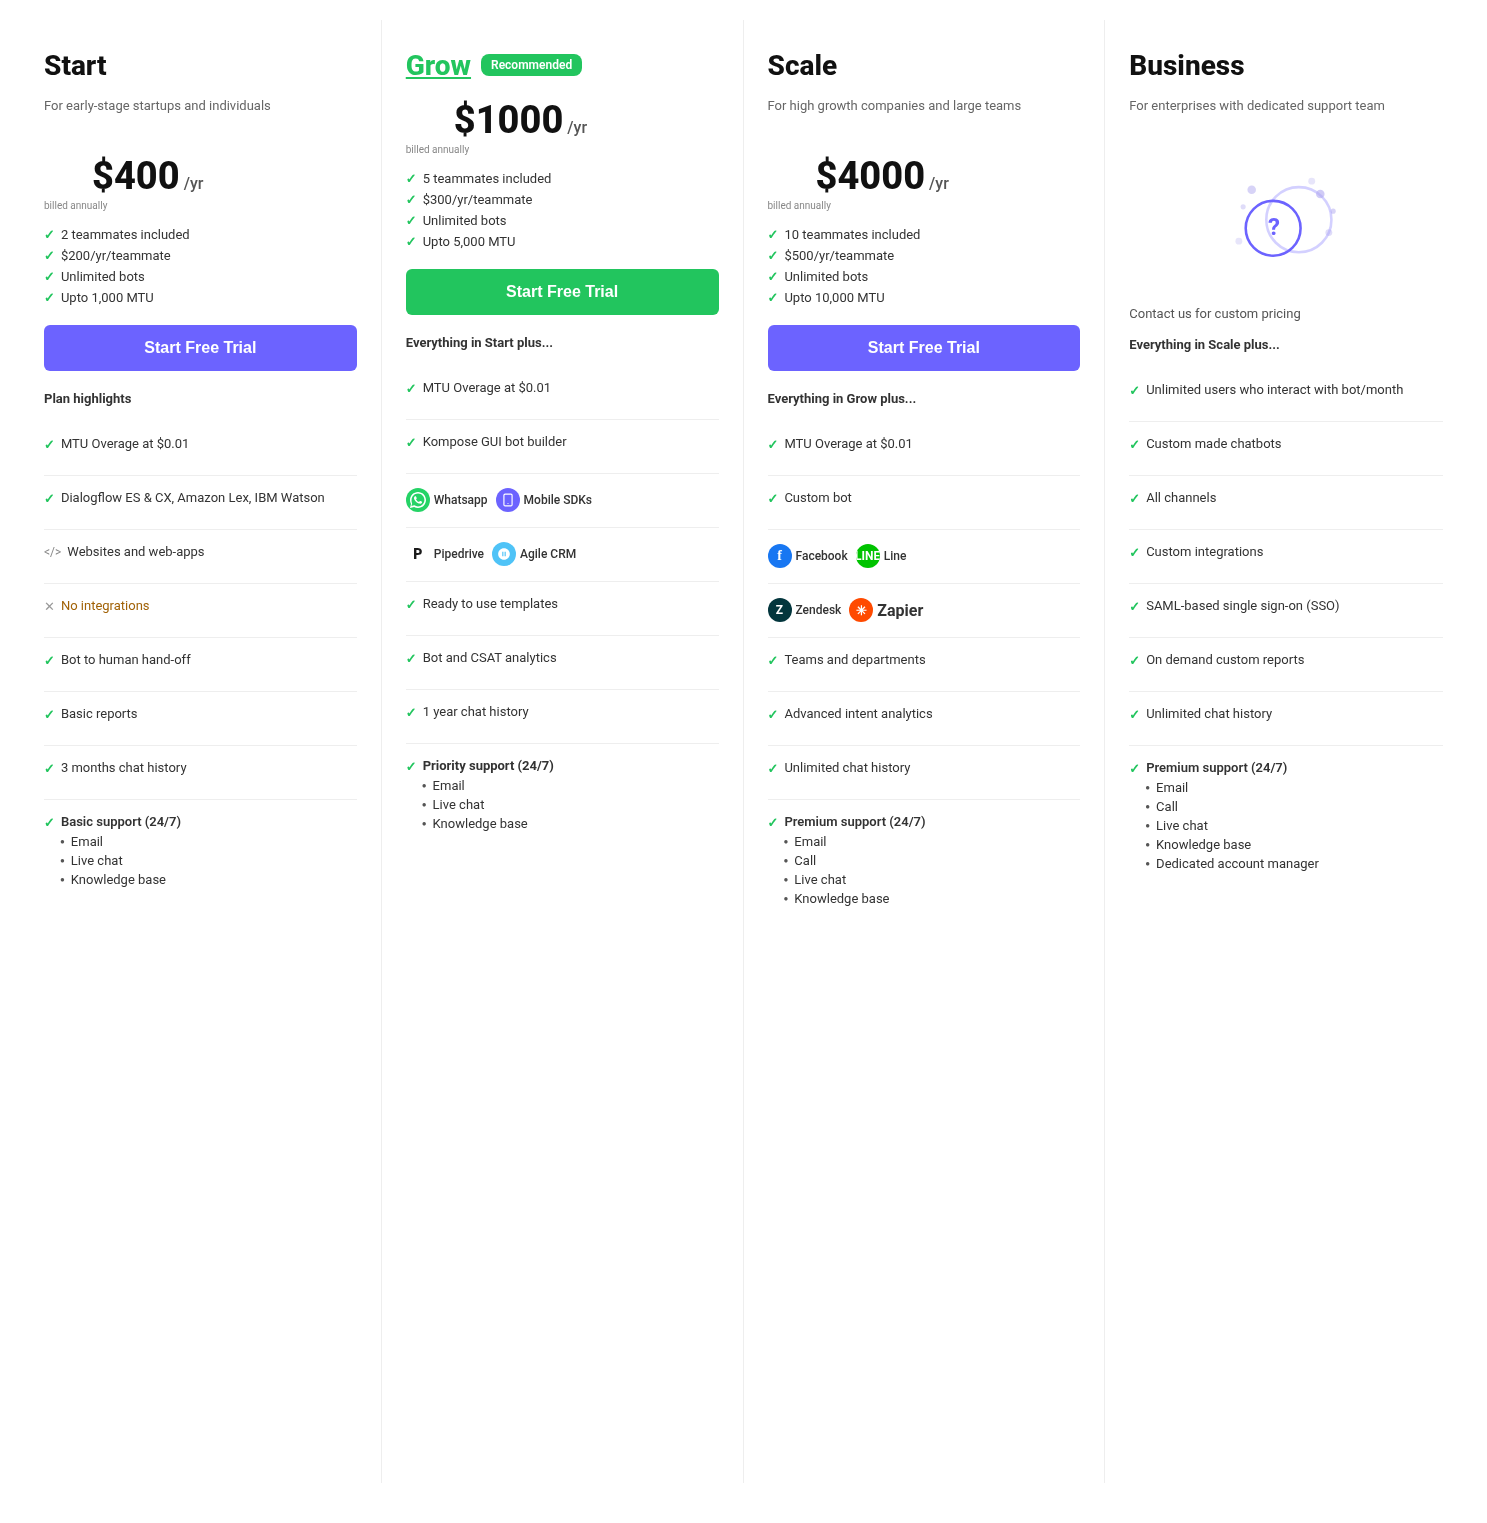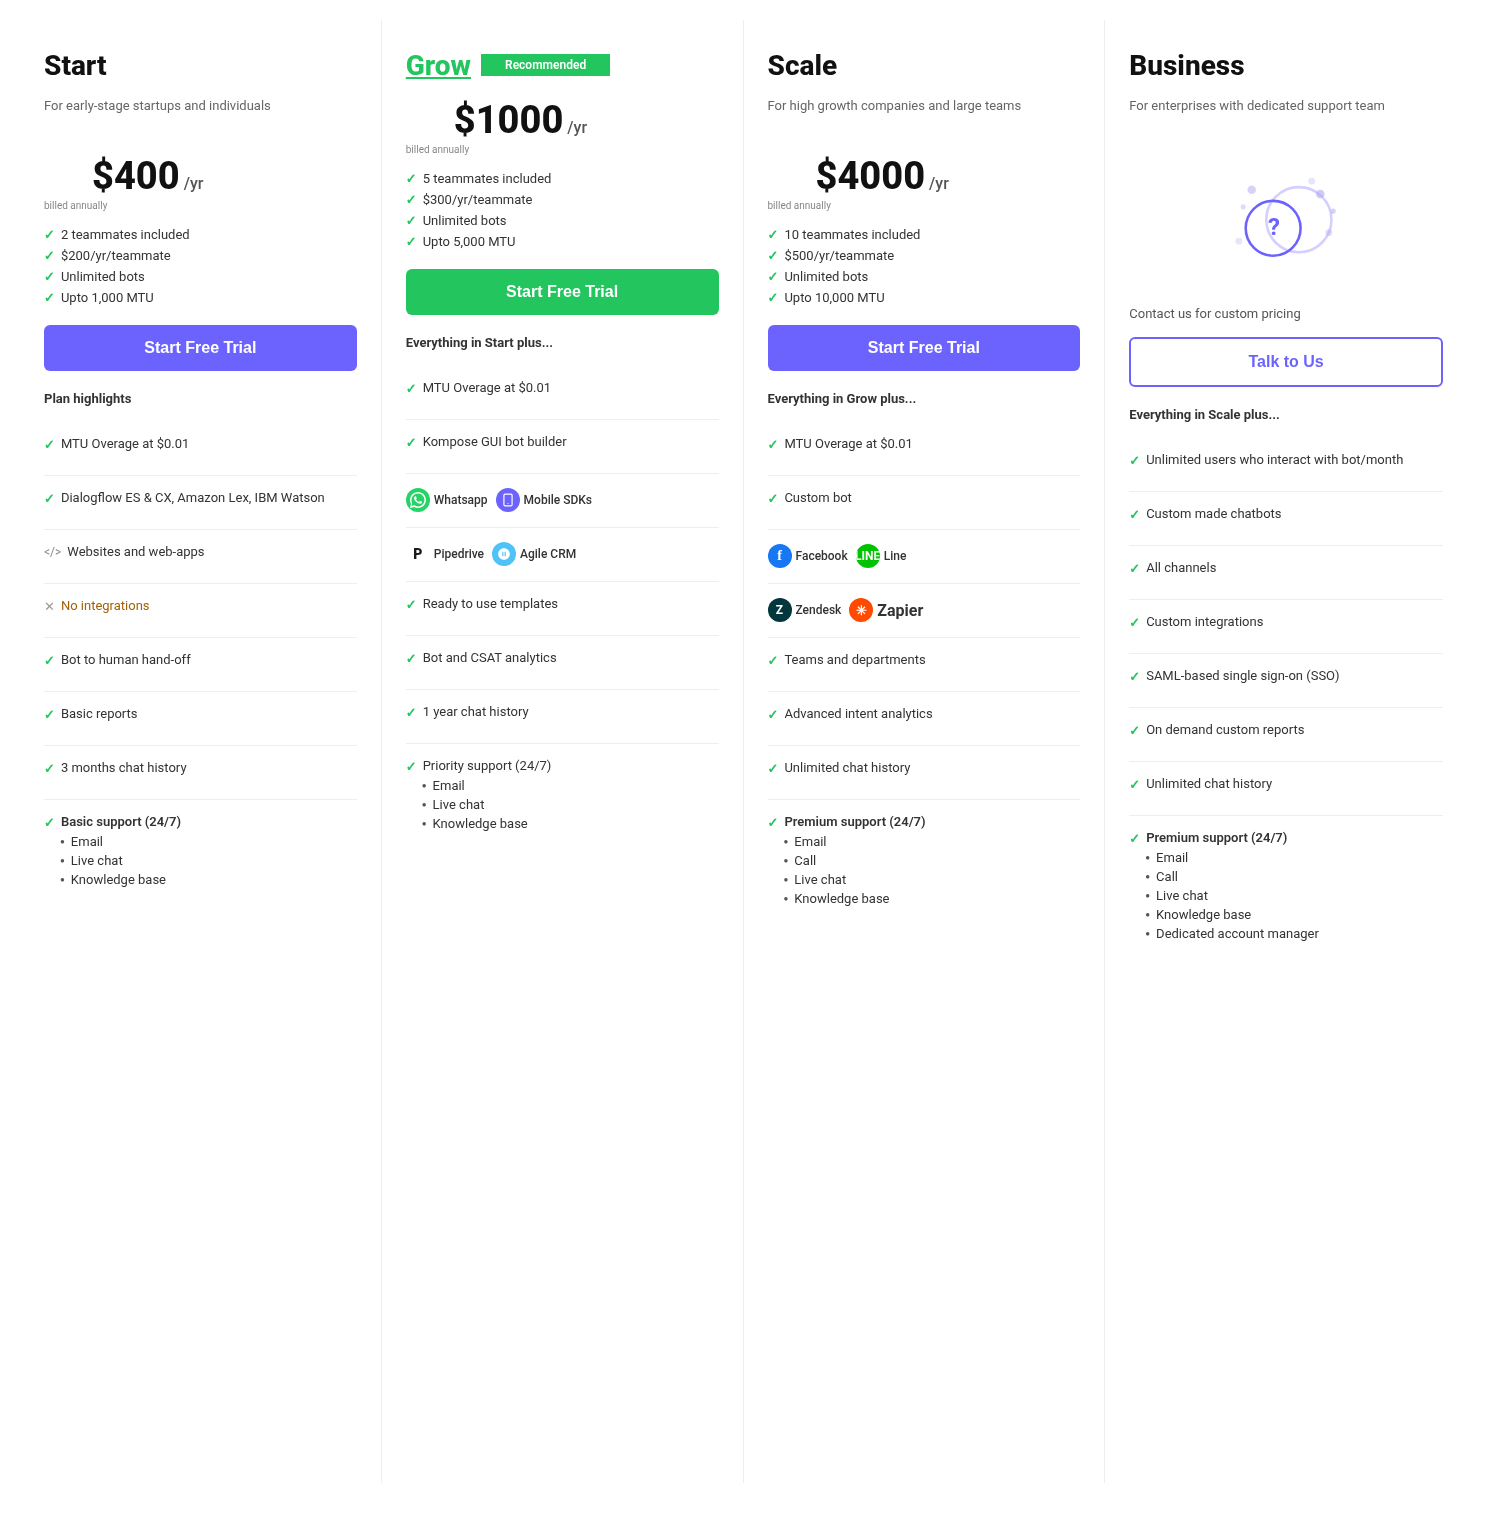--- a/index.html
+++ b/index.html
@@ -36,22 +36,22 @@
       font-size: 28px;
       font-weight: 800;
       color: #111;
     }
     .plan-name.grow { color: #22c55e; text-decoration: underline; }
     .recommended-badge {
       background: #22c55e;
       color: #fff;
       font-size: 12px;
       font-weight: 600;
-      padding: 4px 24px;
-      border-radius: 0;
+      padding: 4px 10px;
+      border-radius: 8px;
     }
     .plan-desc {
       font-size: 13px;
       color: #666;
       margin-bottom: 16px;
       min-height: 40px;
     }
     .plan-price {
       display: flex;
       align-items: baseline;
@@ -336,21 +336,21 @@
       </div><div class="feature-row">
         <span class="check feat-icon">✓</span>
         <span style="">Bot and CSAT analytics</span>
       </div><div class="feature-row">
         <span class="check feat-icon">✓</span>
         <span style="">1 year chat history</span>
       </div><div class="feature-row">
         <div>
           <div style="display: flex; align-items: flex-start; gap: 6px;">
             <span class="check feat-icon">✓</span>
-            <span style="font-weight:400;">Priority support (24/7)</span>
+            <span style="font-weight:700;">Priority support (24/7)</span>
           </div>
           <ul class="support-sublist">
             <li>
               <span class="bullet">●</span>
               <span>Email</span>
             </li>
             <li>
               <span class="bullet">●</span>
               <span>Live chat</span>
             </li>
@@ -462,21 +462,21 @@
         <circle cx="55" cy="65" r="32" stroke="#6c63ff" stroke-width="3" fill="none"></circle>
         <text x="49" y="73" font-size="28" fill="#6c63ff" font-weight="bold">?</text>
         <circle cx="110" cy="25" r="5" fill="#b0a8f0" opacity="0.6"></circle>
         <circle cx="125" cy="45" r="3" fill="#b0a8f0" opacity="0.5"></circle>
         <circle cx="120" cy="70" r="4" fill="#b0a8f0" opacity="0.4"></circle>
         <circle cx="20" cy="40" r="3" fill="#b0a8f0" opacity="0.4"></circle>
         <circle cx="30" cy="20" r="5" fill="#b0a8f0" opacity="0.5"></circle>
         <circle cx="100" cy="10" r="4" fill="#b0a8f0" opacity="0.3"></circle>
         <circle cx="15" cy="80" r="4" fill="#b0a8f0" opacity="0.3"></circle>
       </svg>
-      </div><div class="contact-text">Contact us for custom pricing</div><button class="btn-trial btn-talk">Talk to Us</button><div class="section-label">Everything in Scale plus...</div><div class="feature-row">
+      </div><div class="contact-text">Contact us for custom pricing</div><div class="section-label">Everything in Scale plus...</div><div class="feature-row">
         <span class="check feat-icon">✓</span>
         <span style="">Unlimited users who interact with bot/month</span>
       </div><div class="feature-row">
         <span class="check feat-icon">✓</span>
         <span style="">Custom made chatbots</span>
       </div><div class="feature-row">
         <span class="check feat-icon">✓</span>
         <span style="">All channels</span>
       </div><div class="feature-row">
         <span class="check feat-icon">✓</span>

